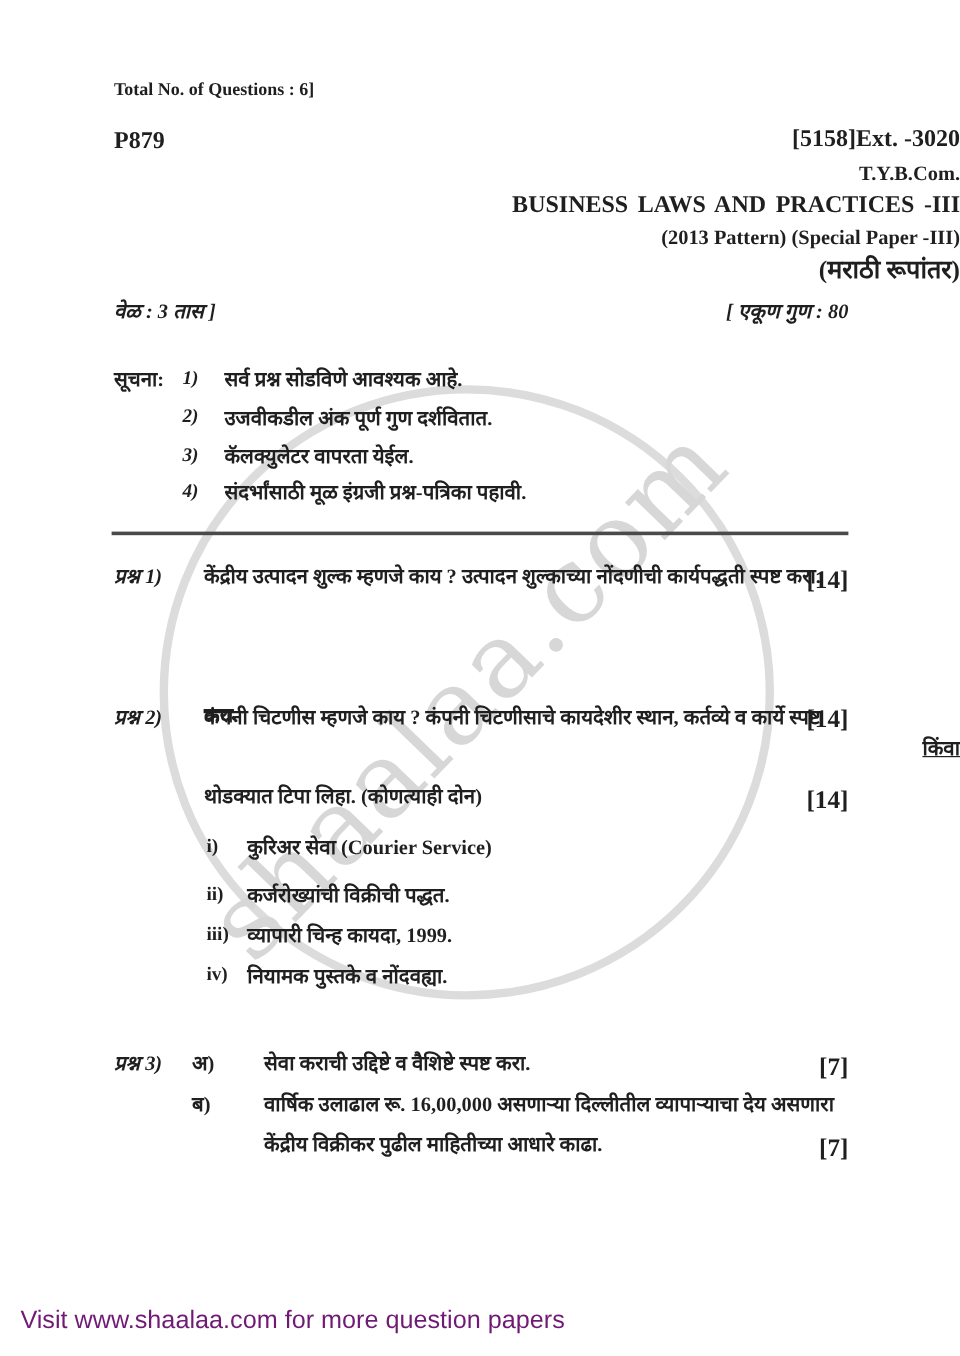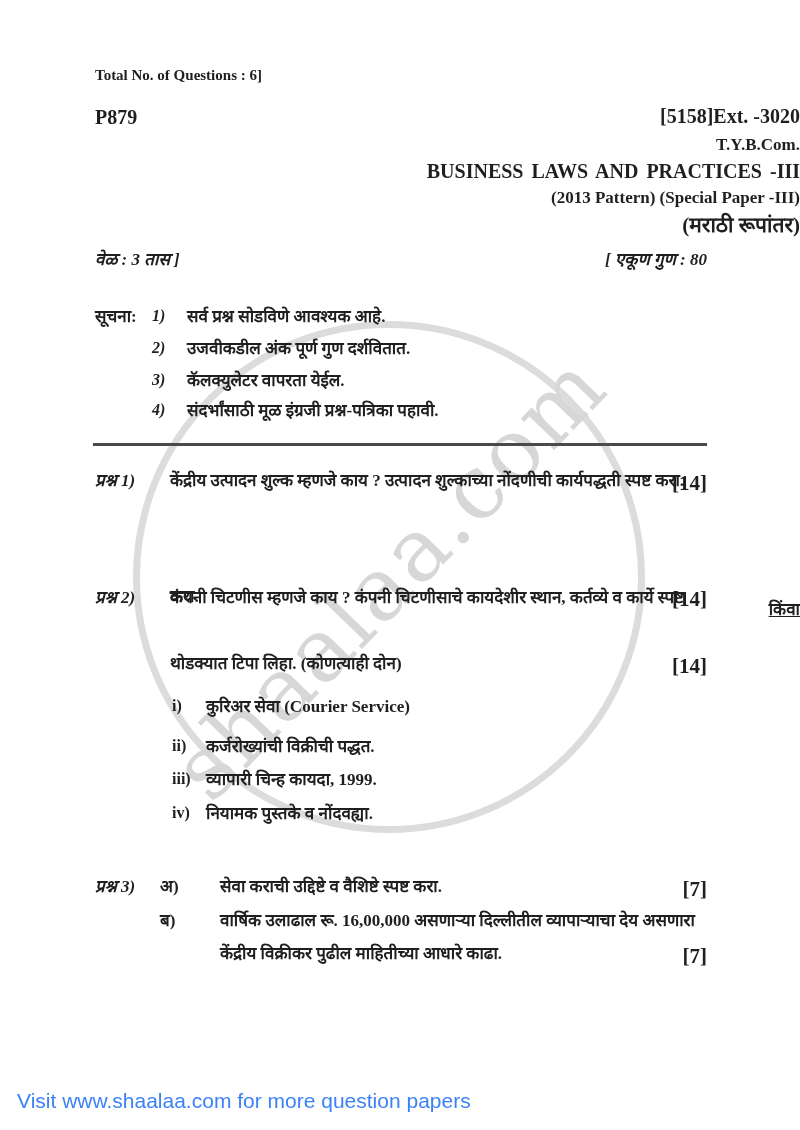--- a/index.html
+++ b/index.html
@@ -47,36 +47,36 @@
   .divider { position:absolute; left:93px; top:443px; width:614px; height:3px; background:#4a4a4a; }
 
   
   .q-label { left:95px; font-size:17px; }
   .q-text  { left:170px; font-size:17px; }
   .marks   { position:absolute; right:93px; font-size:21px; font-weight:700; white-space:nowrap; }
 
   .q1-row  { top:470px; }
   .q2-row  { top:553px;margin-top:34px; }
   .q2-l2   { top:586px;font-family:Liberation Serif, serif; }
-  .or-row  { top:599px; font-size:17px;text-decoration:underline; }
+  .or-row  { top:613px; font-size:17px;text-decoration:underline; }
   .q2a-row { top:653px; }
   .sub-num  { left:172px; font-size:16px; }
   .sub-text { left:206px; font-size:17px; }
   .si1 { top:696px; } .si2 { top:736px; } .si3 { top:769px; } .si4 { top:803px; }
 
   .q3-row  { top:876px; }
   .q3-num  { left:160px; font-size:17px; }
   .q3-text { left:200px; font-size:17px;margin-left:20px; }
   .q3b-l1  { top:910px; }
   .q3b-l2  { top:943px; }
 
   .footer {
     left:17px; top:1088px;
     font-family:"Liberation Sans","DejaVu Sans",sans-serif;
-    font-size:21px; color:#3b82f6;
+    font-size:21px; color:#701a75;
   }
 </style>
 </head>
 <body>
 
 <div class="page">
 
   <div class="wm-circle"></div>
   <div class="wm-text">shaalaa.com</div>
 

